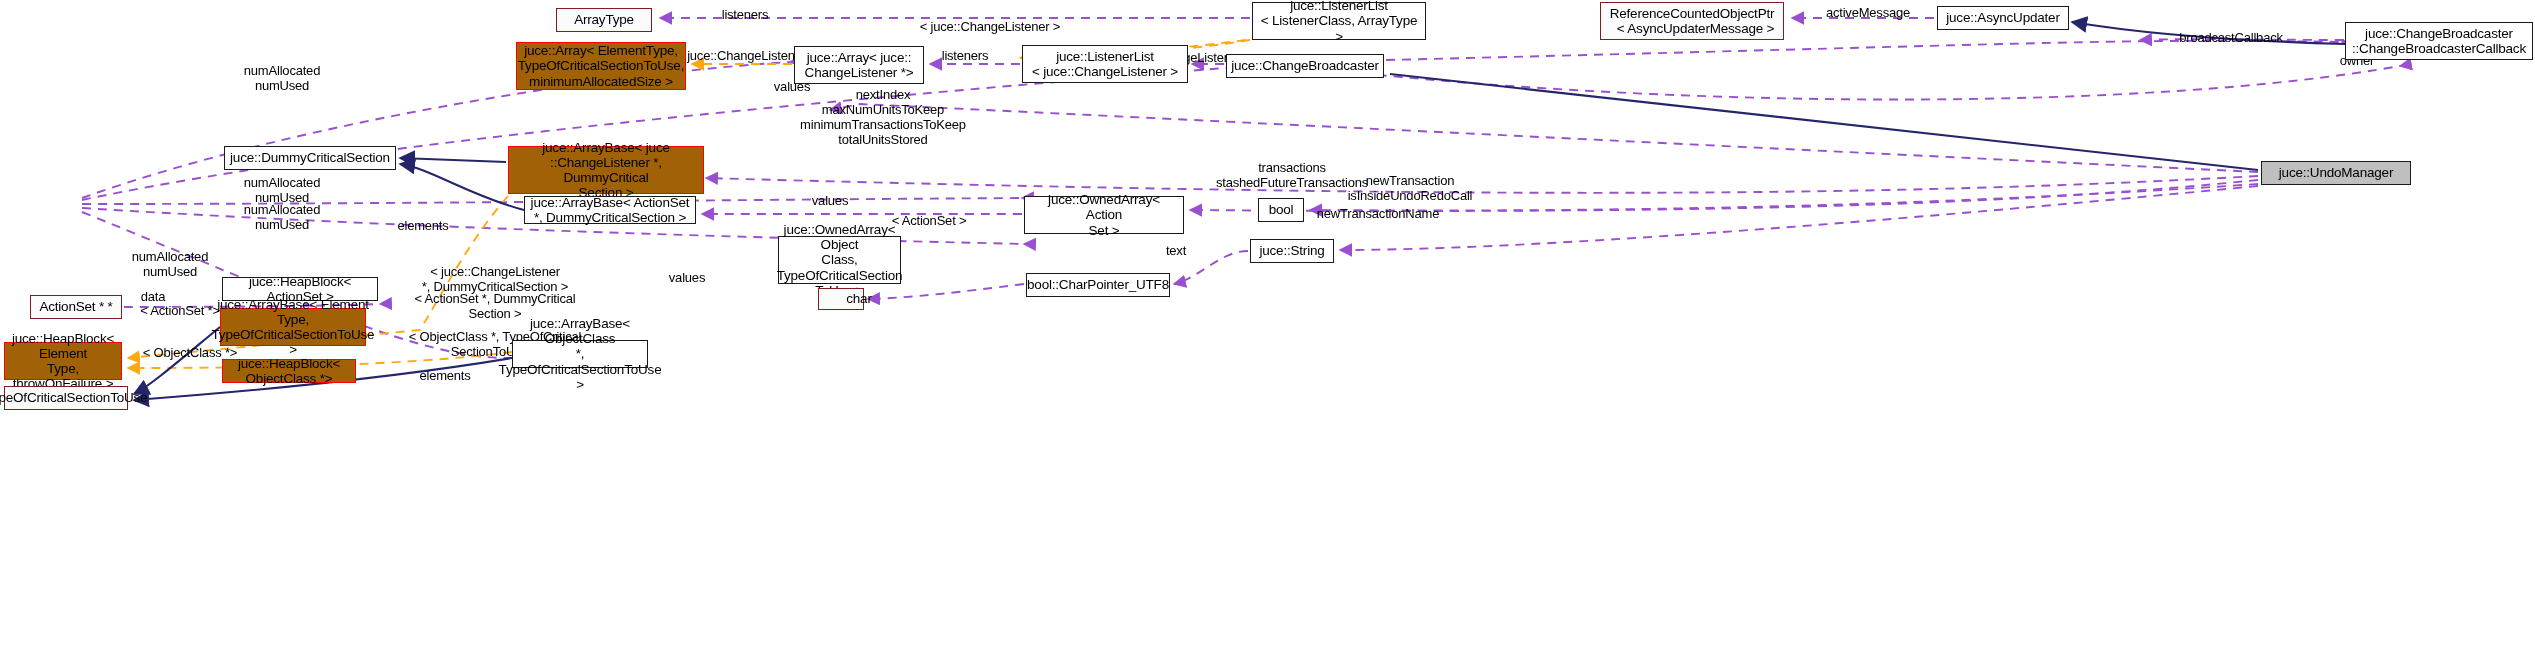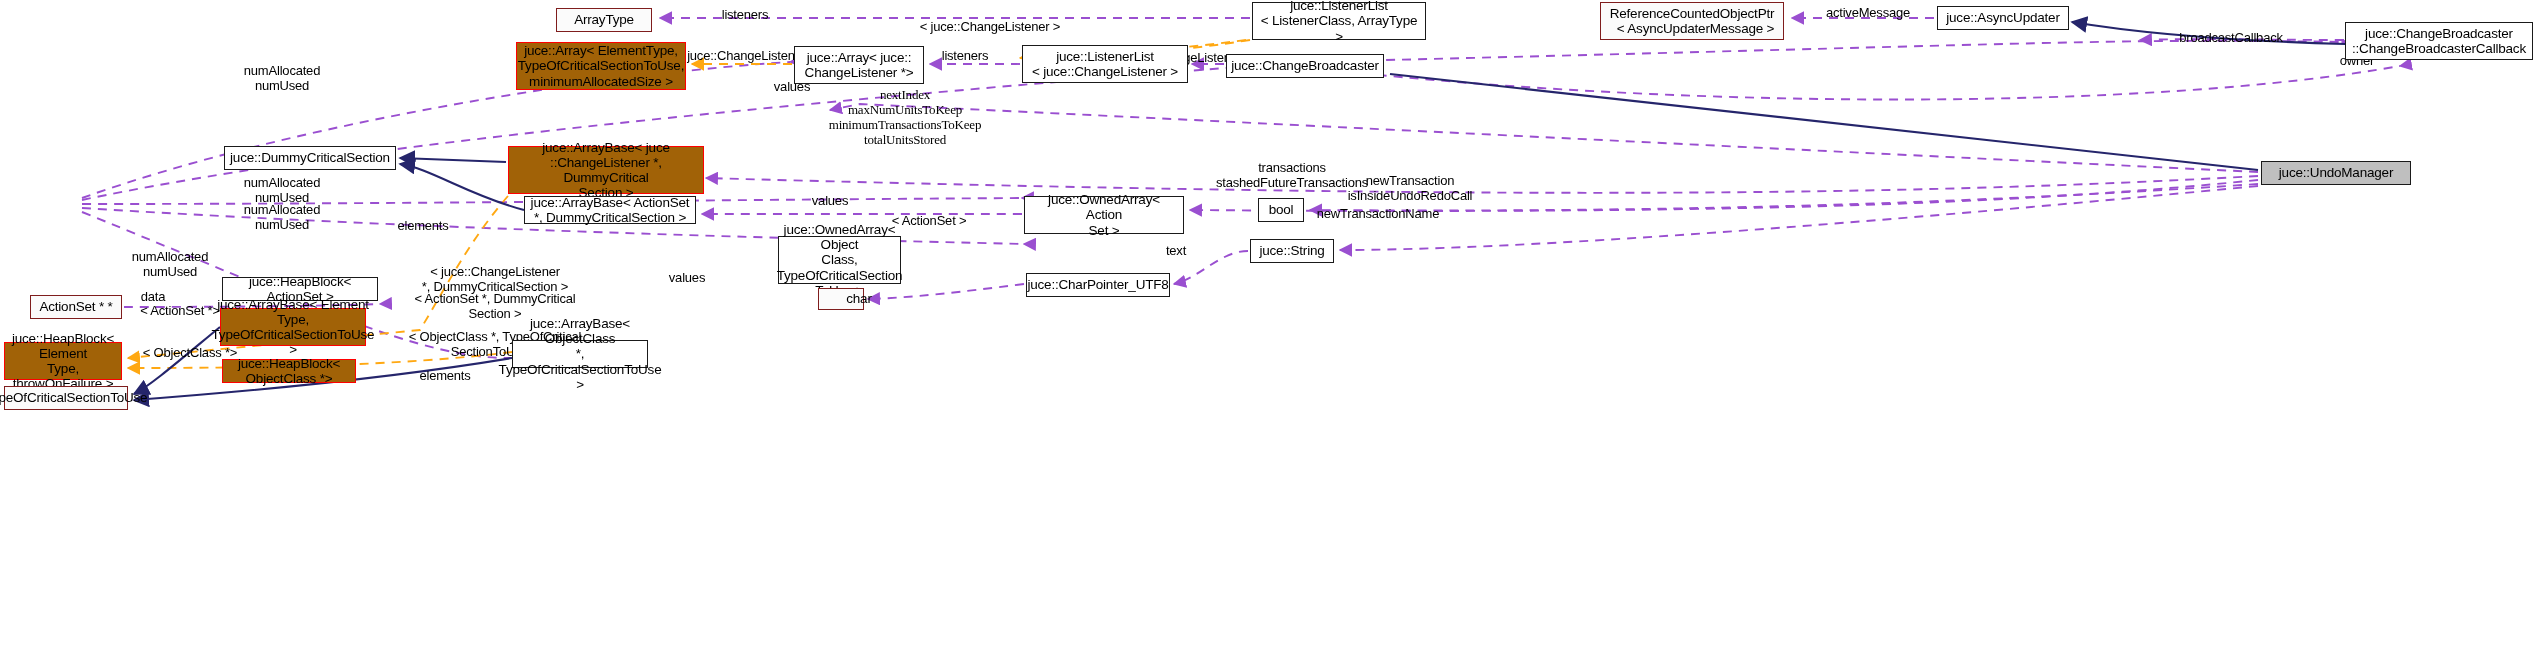--- a/index.html
+++ b/index.html
@@ -88,21 +88,21 @@
   <div class="edge-label-layer">
       <div class="elabel" style="left: 690px; top: 8px; width: 110px;">listeners</div>
       <div class="elabel" style="left: 895px; top: 20px; width: 190px;">&lt; juce::ChangeListener &gt;</div>
       <div class="elabel" style="left: 1806px; top: 6px; width: 124px;">activeMessage</div>
       <div class="elabel" style="left: 2157px; top: 31px; width: 148px;">broadcastCallback</div>
       <div class="elabel" style="left: 650px; top: 49px; width: 198px;">&lt; juce::ChangeListener *&gt;</div>
       <div class="elabel" style="left: 910px; top: 49px; width: 110px;">listeners</div>
       <div class="elabel" style="left: 1135px; top: 51px; width: 134px;">changeListeners</div>
       <div class="elabel" style="left: 2327px; top: 54px; width: 60px;">owner</div>
       <div class="elabel" style="left: 757px; top: 80px; width: 70px;">values</div>
-      <div class="elabel" style="left: 690px; top: 88px; width: 430px; font-family: Liberation Serif, serif;">nextIndex
+      <div class="elabel" style="left: 668px; top: 88px; width: 430px;">nextIndex
 maxNumUnitsToKeep
 minimumTransactionsToKeep
 totalUnitsStored</div>
       <div class="elabel" style="left: 212px; top: 64px; width: 140px;">numAllocated
 numUsed</div>
       <div class="elabel" style="left: 1132px; top: 161px; width: 320px;">transactions
 stashedFutureTransactions</div>
       <div class="elabel" style="left: 1275px; top: 174px; width: 270px;">newTransaction
 isInsideUndoRedoCall</div>
       <div class="elabel" style="left: 212px; top: 176px; width: 140px;">numAllocated
@@ -152,21 +152,21 @@
 Section &gt;</div>
       <div class="node black" style="left: 524px; top: 196px; width: 172px; height: 28px;">juce::ArrayBase&lt; ActionSet
 *, DummyCriticalSection &gt;</div>
       <div class="node black" style="left: 1024px; top: 196px; width: 160px; height: 38px;">juce::OwnedArray&lt; Action
 Set &gt;</div>
       <div class="node black" style="left: 1258px; top: 198px; width: 46px; height: 24px;">bool</div>
       <div class="node black" style="left: 778px; top: 236px; width: 123px; height: 48px;">juce::OwnedArray&lt; Object
 Class, TypeOfCriticalSection
 ToUse &gt;</div>
       <div class="node black" style="left: 1250px; top: 239px; width: 84px; height: 24px;">juce::String</div>
-      <div class="node black" style="left: 1026px; top: 273px; width: 144px; height: 24px;">juce::CharPointer_UTF8</div>
+      <div class="node black" style="left: 1026px; top: 273px; width: 144px; height: 24px;">bool::CharPointer_UTF8</div>
       <div class="node grey" style="left: 818px; top: 288px; width: 44px; height: 22px; padding-left: 40px;">char</div>
       <div class="node black" style="left: 222px; top: 277px; width: 156px; height: 24px;">juce::HeapBlock&lt; ActionSet &gt;</div>
       <div class="node grey" style="left: 30px; top: 295px; width: 92px; height: 24px;">ActionSet * *</div>
       <div class="node red" style="left: 220px; top: 308px; width: 146px; height: 38px;">juce::ArrayBase&lt; Element
 Type, TypeOfCriticalSectionToUse &gt;</div>
       <div class="node red" style="left: 4px; top: 342px; width: 118px; height: 38px;">juce::HeapBlock&lt; Element
 Type, throwOnFailure &gt;</div>
       <div class="node red" style="left: 222px; top: 359px; width: 134px; height: 24px;">juce::HeapBlock&lt; ObjectClass *&gt;</div>
       <div class="node black" style="left: 512px; top: 340px; width: 136px; height: 28px;">juce::ArrayBase&lt; ObjectClass
 *, TypeOfCriticalSectionToUse &gt;</div>

